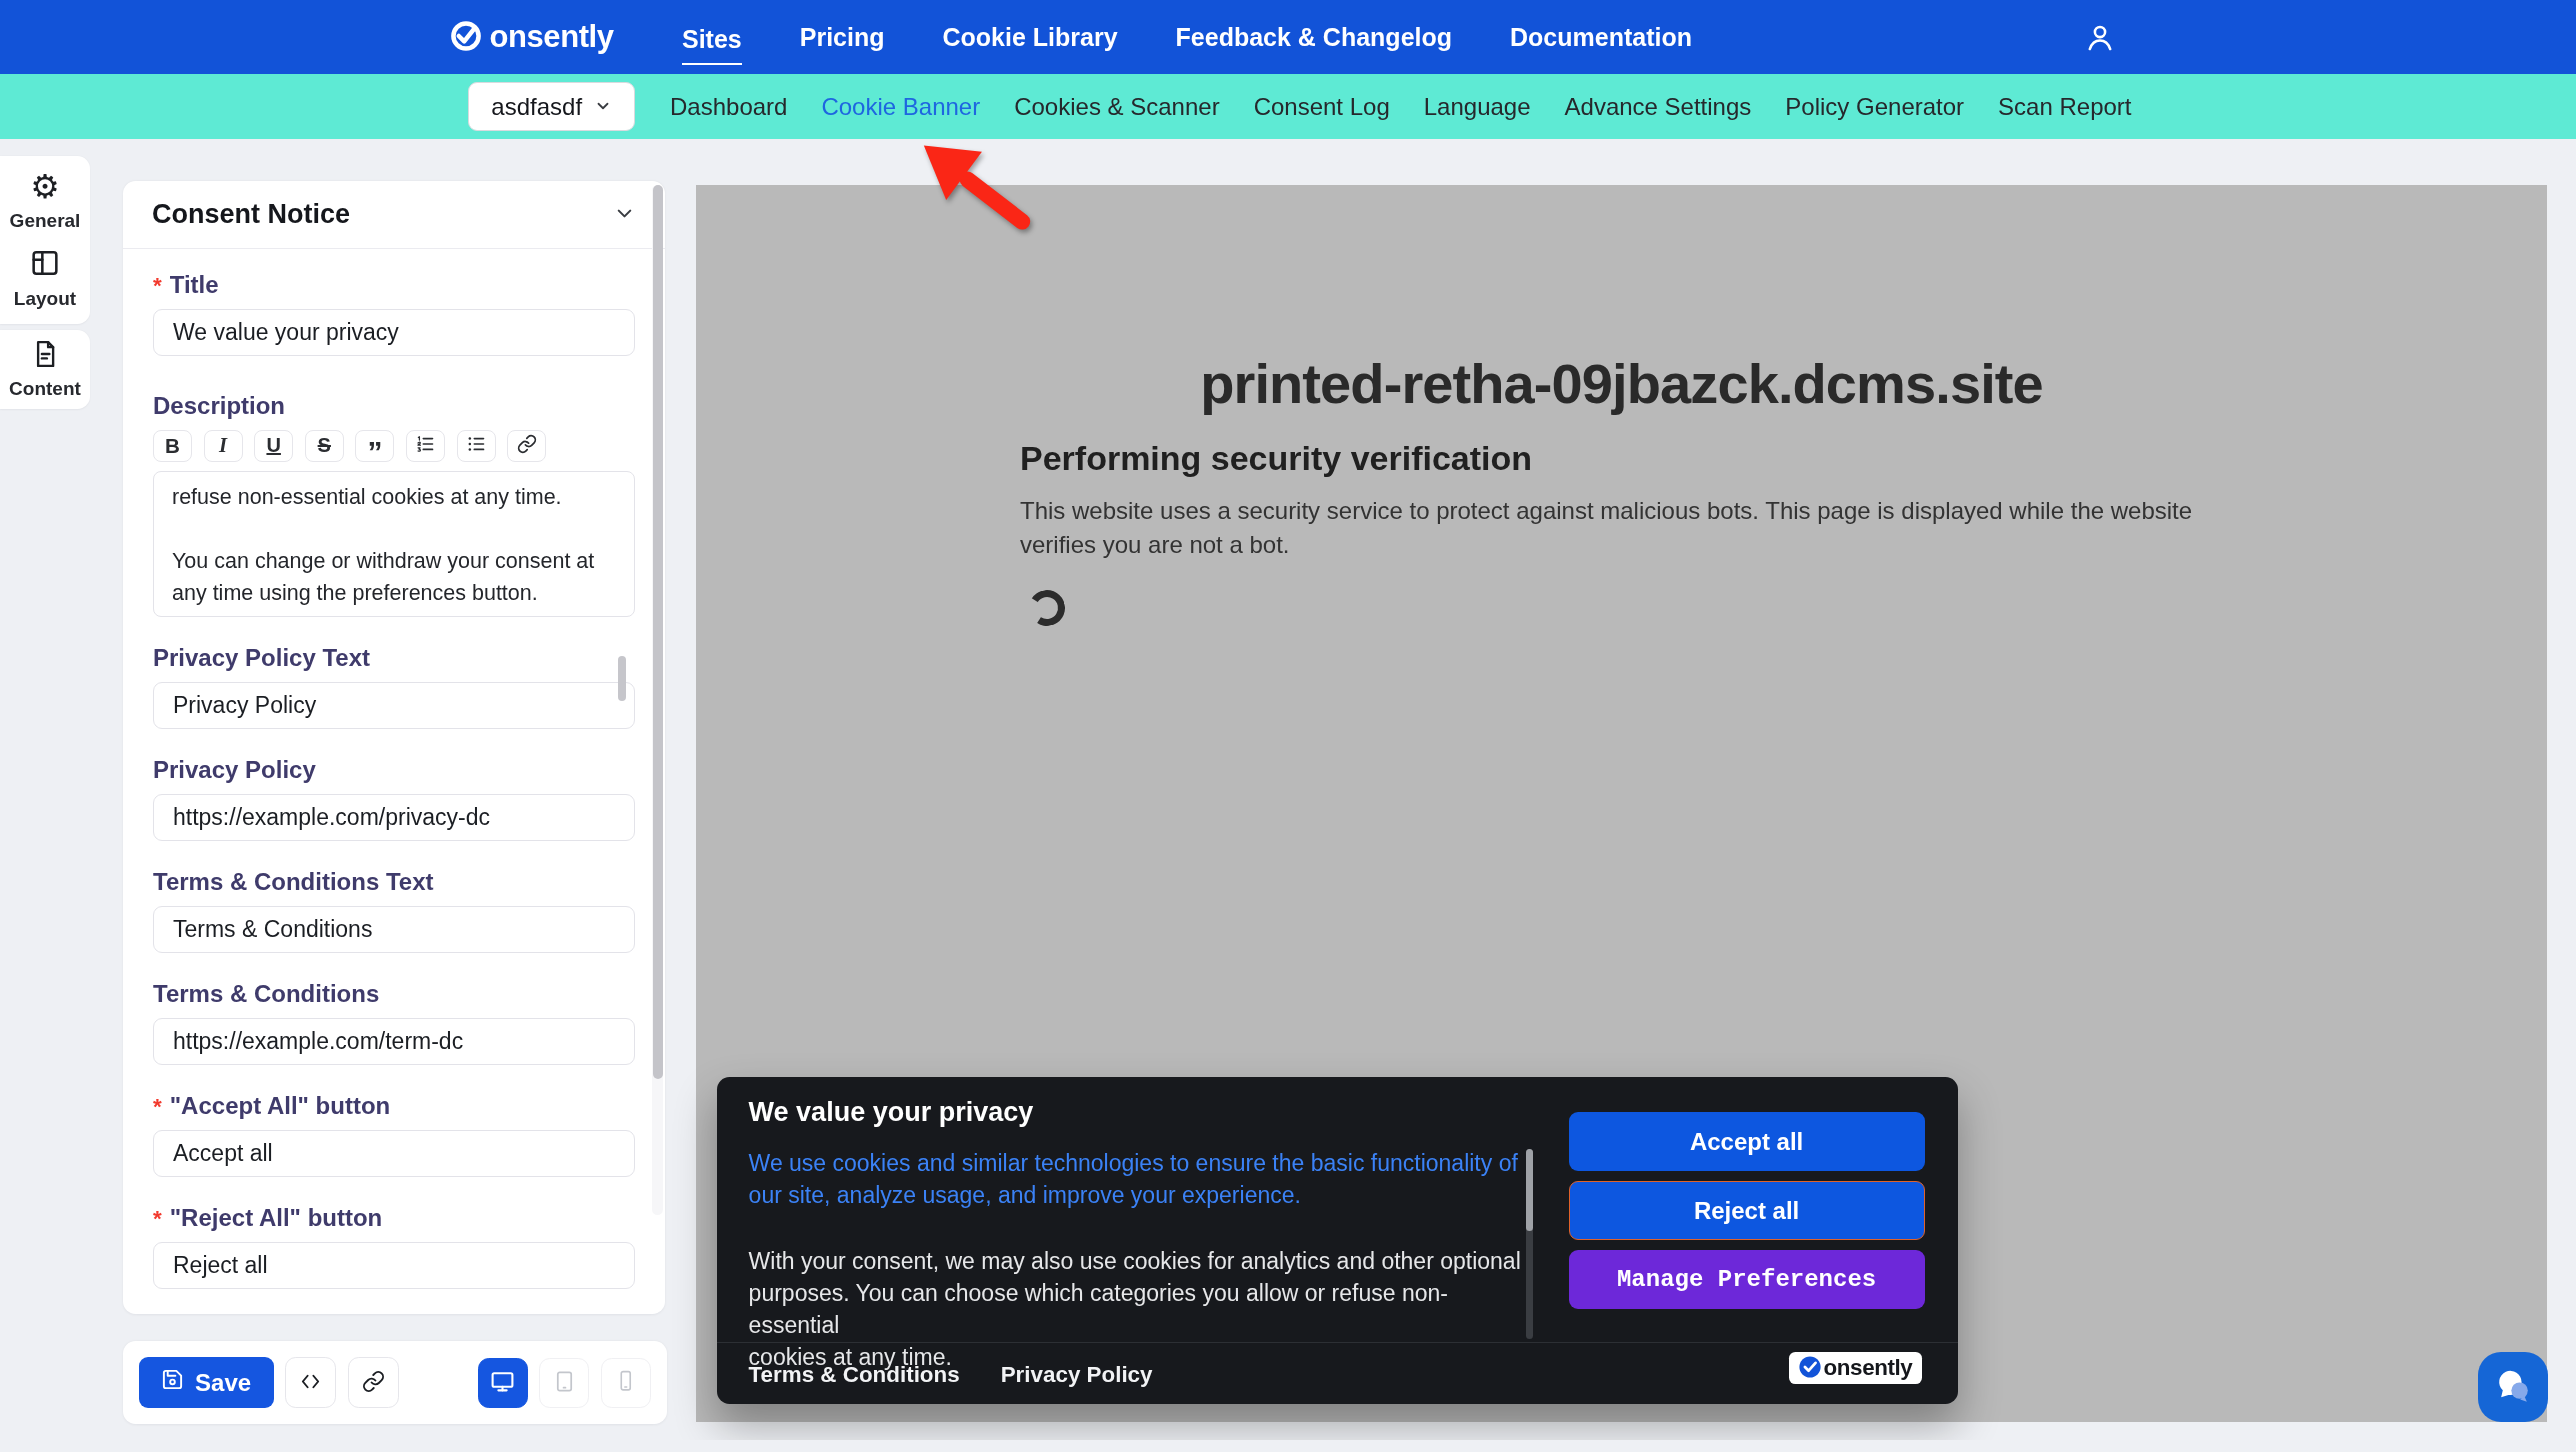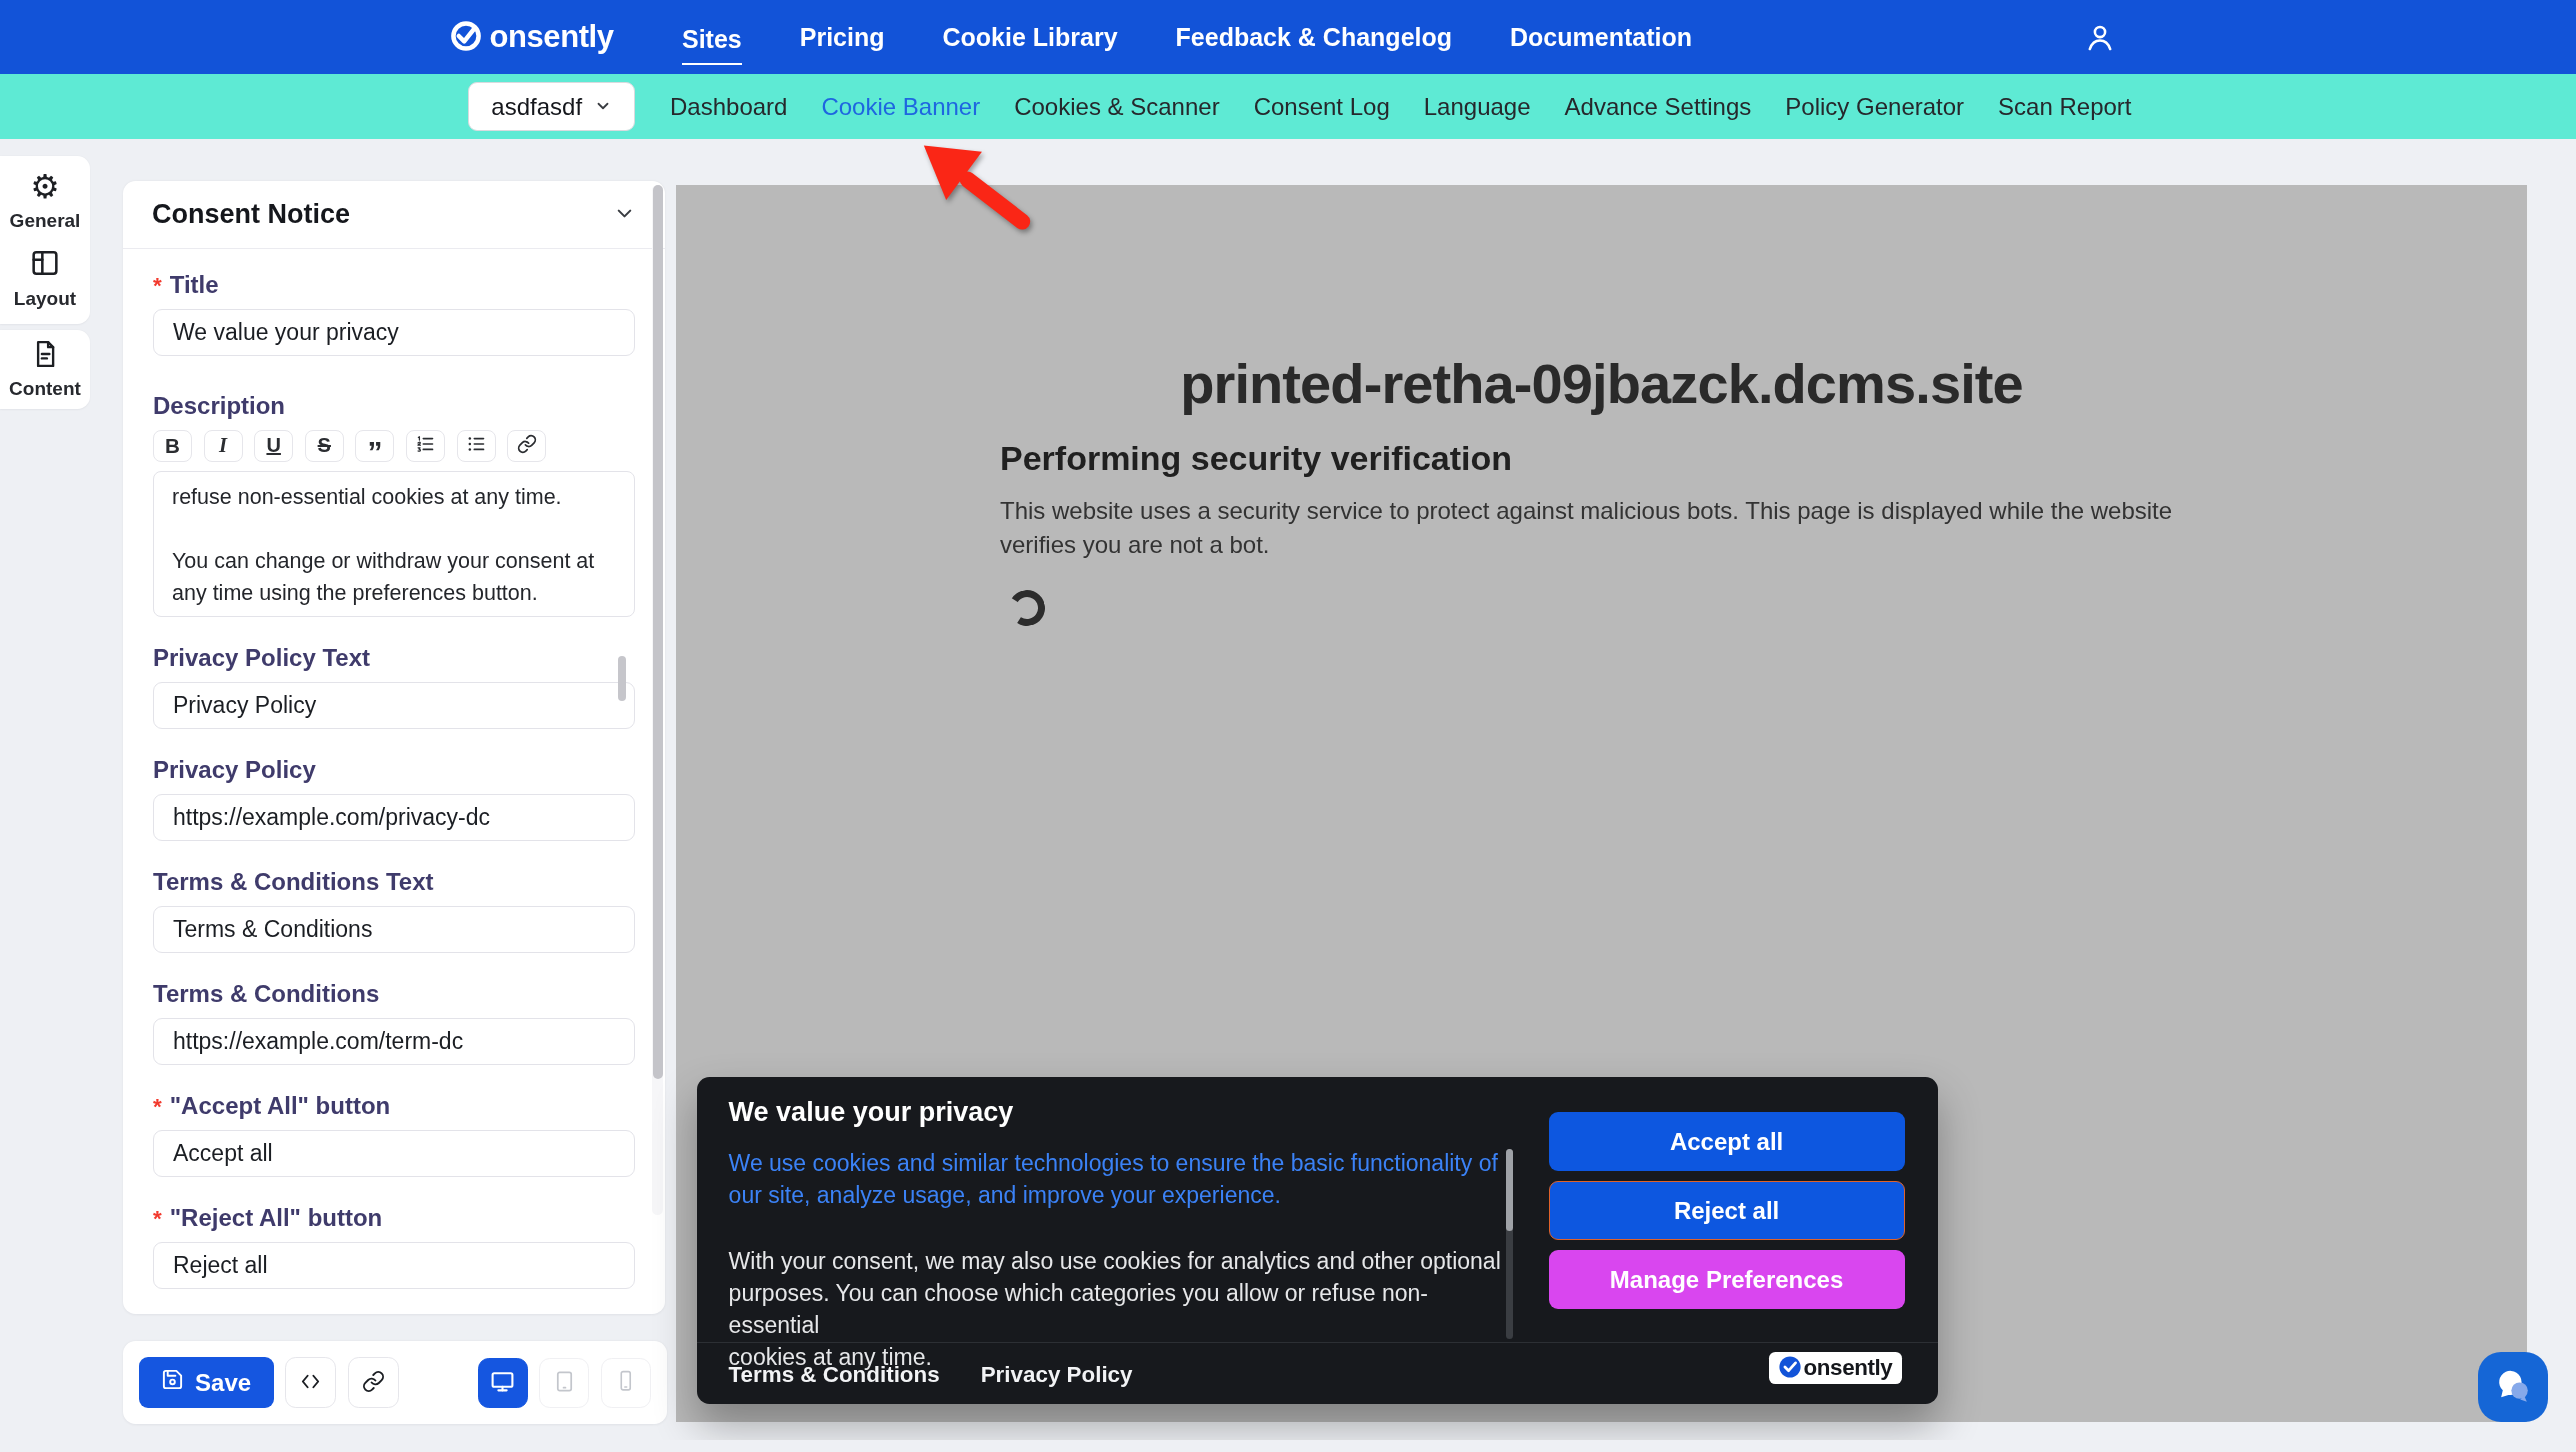--- a/index.html
+++ b/index.html
@@ -53,38 +53,38 @@
 
   
   .savecard { position:absolute; left:123px; top:1341px; width:544px; height:83px; background:#fff; border-radius:12.5px; display:flex; align-items:center; padding:0 16px; gap:11.6px; box-shadow:0 0.9px 2.7px rgba(16,24,40,.06); }
   .save-btn { height:51px; padding:0 22.4px; background:#1556e0; border:none; border-radius:9px; color:#fff; font-size:24px; font-weight:600; display:flex; align-items:center; gap:10.7px; cursor:pointer; font-family:"Liberation Sans",sans-serif; }
   .icon-btn { width:51px; height:51px; border:1.3px solid #e6e6eb; border-radius:10.7px; background:#fff; display:flex; align-items:center; justify-content:center; cursor:pointer; }
   .device-group { margin-left:auto; display:flex; gap:11.6px; }
   .device-btn { width:50px; height:50px; border-radius:10.7px; display:flex; align-items:center; justify-content:center; cursor:pointer; border:1.3px solid #f0f0f3; background:#fff; }
   .device-btn.active { background:#1556e0; border-color:#1556e0; }
 
   
-  .preview { position:absolute; left:676px; top:185px; width:1851px; height:1237px; background:#b9b9b9; }
+  .preview { position:absolute; left:696px; top:185px; width:1851px; height:1237px; background:#b9b9b9; }
   .pv-title { margin-top:166px; text-align:center; font-size:56px; font-weight:700; color:#2a2a2a; letter-spacing:-0.9px; }
   .pv-sub { margin:23px 0 0 324px; font-size:34px; font-weight:700; color:#202020; }
   .pv-body { margin:16px 0 0 324px; font-size:24px; line-height:34px; color:#333; white-space:pre-line; }
   .spinner { position:absolute; left:333px; top:405px; width:36px; height:36px; border:7.2px solid #2c2c2c; border-left-color:transparent; border-radius:50%; transform:rotate(-12deg); }
 
   
   .banner { position:absolute; left:20.6px; top:892px; width:1241px; height:327px; background:#17191d; border-radius:12.5px; box-shadow:0 21.5px 43px rgba(0,0,0,.30); }
   .bn-title { position:absolute; left:32px; top:20px; font-size:27px; font-weight:700; color:#fff; }
   .bn-p1 { position:absolute; left:32px; top:70px; width:770px; font-size:23px; line-height:32px; color:#3b82f6; white-space:pre-line; }
   .bn-p2 { position:absolute; left:32px; top:168px; width:788px; font-size:23px; line-height:32px; color:#e6e7e9; white-space:pre-line; }
   .bn-scroll-track { position:absolute; left:809px; top:72px; width:7.2px; height:190px; background:#3a3d42; border-radius:3.6px; }
   .bn-scroll-thumb { position:absolute; left:0; top:0; width:7.2px; height:82px; background:#9fa2a7; border-radius:3.6px; }
   .bn-buttons { position:absolute; left:852px; top:35px; width:356px; display:flex; flex-direction:column; gap:10px; }
   .bn-btn { height:59px; border-radius:9px; font-size:24px; font-weight:700; color:#fff; display:flex; align-items:center; justify-content:center; border:none; cursor:pointer; font-family:"Liberation Sans",sans-serif; }
   .bn-accept { background:#0d57e0; }
   .bn-reject { background:#0d57e0; border:1.8px solid #e0622a; }
-  .bn-manage { background:#d946ef; }
+  .bn-manage { background:#6d28d9;font-family:Liberation Mono, monospace; }
   .bn-divider { position:absolute; left:0; top:265px; width:100%; border-top:0.9px solid #2c2f34; }
   .bn-links { position:absolute; left:32px; top:285px; display:flex; gap:41px; }
   .bn-link { font-size:22.4px; font-weight:600; color:#f2f3f5; cursor:pointer; }
   .bn-badge { position:absolute; left:1072px; top:275px; width:133px; height:32px; background:#fff; border-radius:6.3px; display:flex; align-items:center; justify-content:center; gap:1.8px; cursor:pointer; }
   .bn-badge-text { font-size:22.4px; font-weight:800; color:#15171c; letter-spacing:-0.4px; }
 
   
   .arrow-svg { position:absolute; left:896px; top:125px; filter:drop-shadow(2.7px 3.6px 2.7px rgba(0,0,0,.35)); }
   .chat { position:absolute; left:2478px; top:1352px; width:70px; height:70px; border-radius:23px; background:#1566d6; display:flex; align-items:center; justify-content:center; cursor:pointer; }
   svg.stroke { fill:none; stroke-linecap:round; stroke-linejoin:round; }

